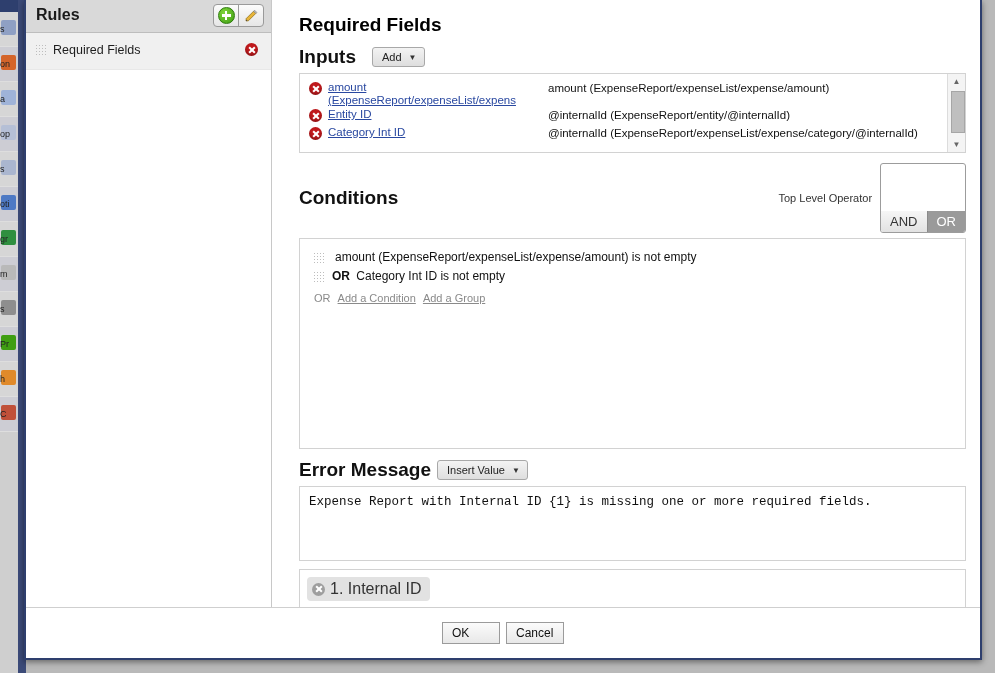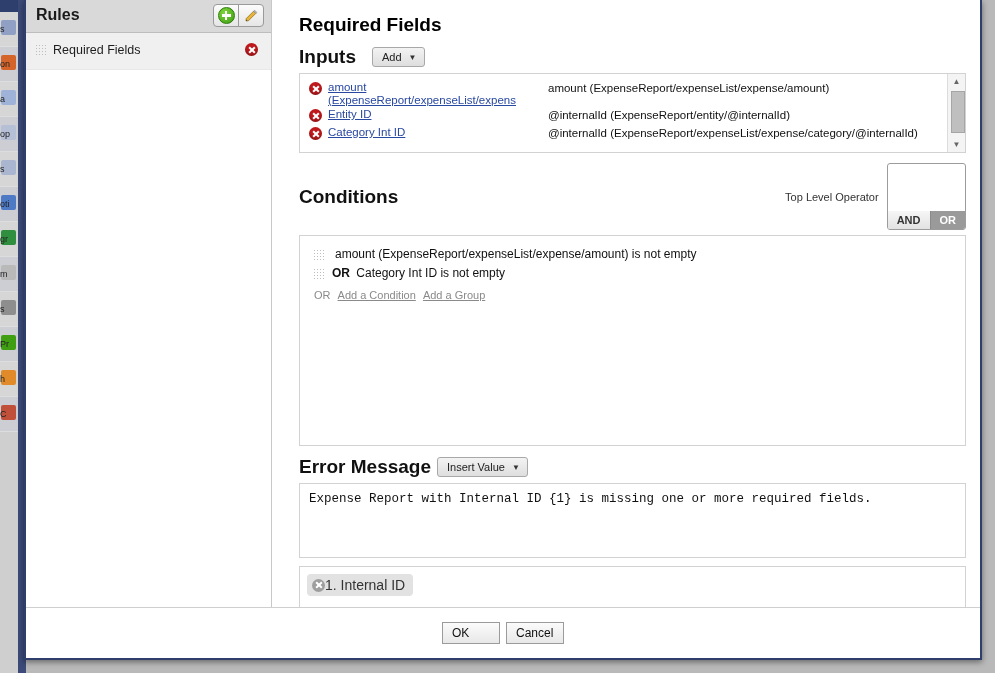--- a/index.html
+++ b/index.html
@@ -77,37 +77,37 @@
   .input-row .nm{width:220px;flex:none;color:#2948a0;text-decoration:underline;font-size:11.5px;line-height:13px;}
   .input-row .xp{flex:1;color:#111;font-size:11.5px;line-height:14.5px;}
 
   .vscroll{position:absolute;right:0;top:0;width:17px;bottom:0;background:#f4f4f4;border-left:1px solid #dcdcdc;}
   .vscroll .arr{position:absolute;left:0;width:17px;height:15px;display:flex;align-items:center;justify-content:center;color:#666;font-size:8px;}
   .vscroll .arr.up{top:0;}
   .vscroll .arr.dn{bottom:0;}
   .vscroll .thumb{position:absolute;left:3px;top:17px;width:12px;height:40px;background:#bfbfbf;border:1px solid #a6a6a6;}
 
   .toggle{display:inline-flex;border:1px solid #9c9c9c;border-radius:3px;overflow:hidden;margin-left:8px;}
-  .toggle span{padding:3px 9px;font-size:11px;font-weight:bold;cursor:pointer;margin-top:47px;}
+  .toggle span{padding:3px 9px;font-size:13px;font-weight:normal;cursor:pointer;margin-top:47px;}
   .toggle .off{background:linear-gradient(#f6f6f6,#e2e2e2);color:#333;}
   .toggle .on{background:#9a9a9a;color:#fff;border-left:1px solid #8a8a8a;}
   .tlo-lbl{font-size:11px;color:#333;}
 
   #cond-panel{height:211px;padding:9px 0 0 0;}
   .cond-row{position:relative;height:19px;padding-left:32px;font-size:12px;color:#111;line-height:19px;white-space:nowrap;}
   .cond-row .grip{position:absolute;left:13px;top:4px;width:11px;height:12px;}
   .cond-row .op{font-weight:bold;margin-right:3px;}
   .cond-add{padding-left:14px;margin-top:6px;font-size:11px;color:#8a8a8a;}
   .cond-add a{color:#8a8a8a;text-decoration:underline;cursor:pointer;margin-left:4px;}
 
   #err-panel{height:75px;}
   #err-text{padding:8px 9px;font-family:"Liberation Mono",monospace;font-size:12.5px;color:#111;white-space:pre-wrap;}
 
   #token-panel{height:56px;margin-top:8px;background:#fff;}
-  .token{display:inline-flex;align-items:center;background:#e2e2e2;border-radius:4px;padding:3px 8px 3px 5px;margin:7px 0 0 7px;font-size:14px;color:#333;cursor:pointer;}
+  .token{display:inline-flex;align-items:center;gap:5px;background:#e2e2e2;border-radius:4px;padding:3px 8px 3px 5px;margin:7px 0 0 7px;font-size:16px;color:#333;cursor:pointer;}
 
   
   .x-red{display:inline-block;width:13px;height:13px;border-radius:50%;background:#c0191c;position:relative;box-shadow:inset 0 -2px 3px rgba(0,0,0,.25);}
   .x-red:before,.x-red:after{content:"";position:absolute;left:2.5px;top:5.6px;width:8px;height:2px;background:#fff;}
   .x-red:before{transform:rotate(45deg);}
   .x-red:after{transform:rotate(-45deg);}
   .x-gray{display:inline-block;width:13px;height:13px;border-radius:50%;background:#9e9e9e;position:relative;}
   .x-gray:before,.x-gray:after{content:"";position:absolute;left:2.5px;top:5.6px;width:8px;height:2px;background:#fff;}
   .x-gray:before{transform:rotate(45deg);}
   .x-gray:after{transform:rotate(-45deg);}

